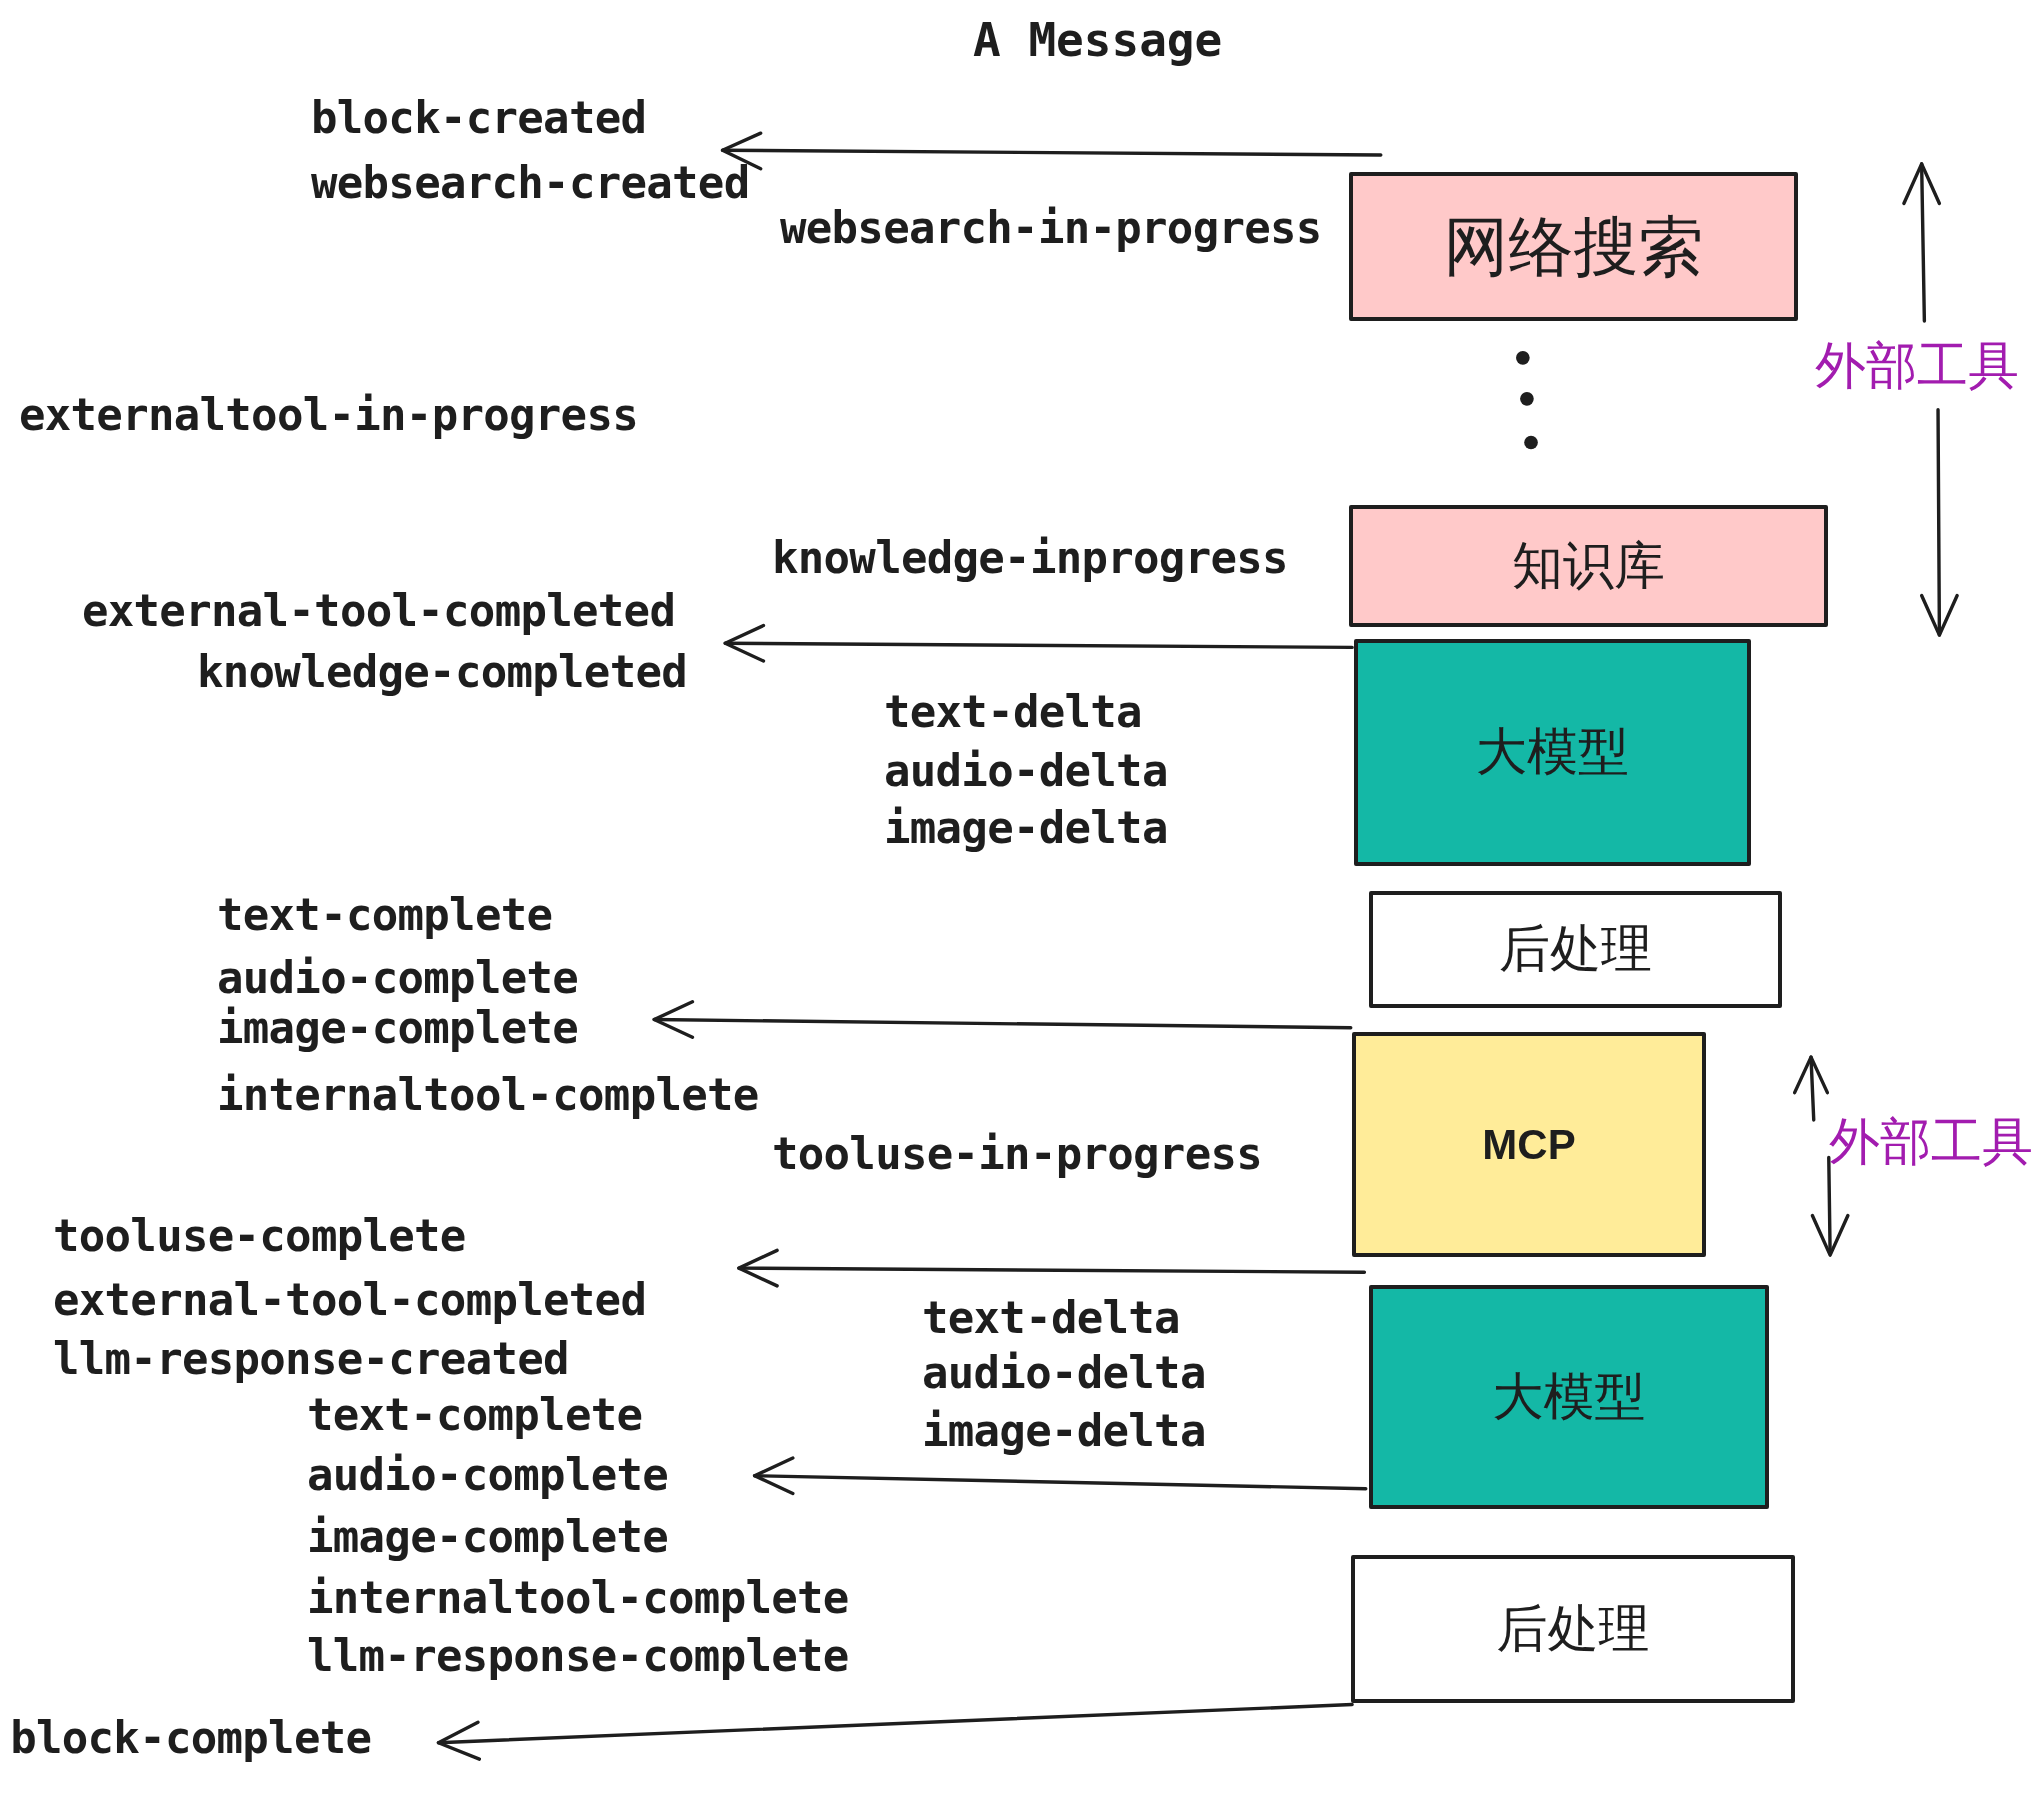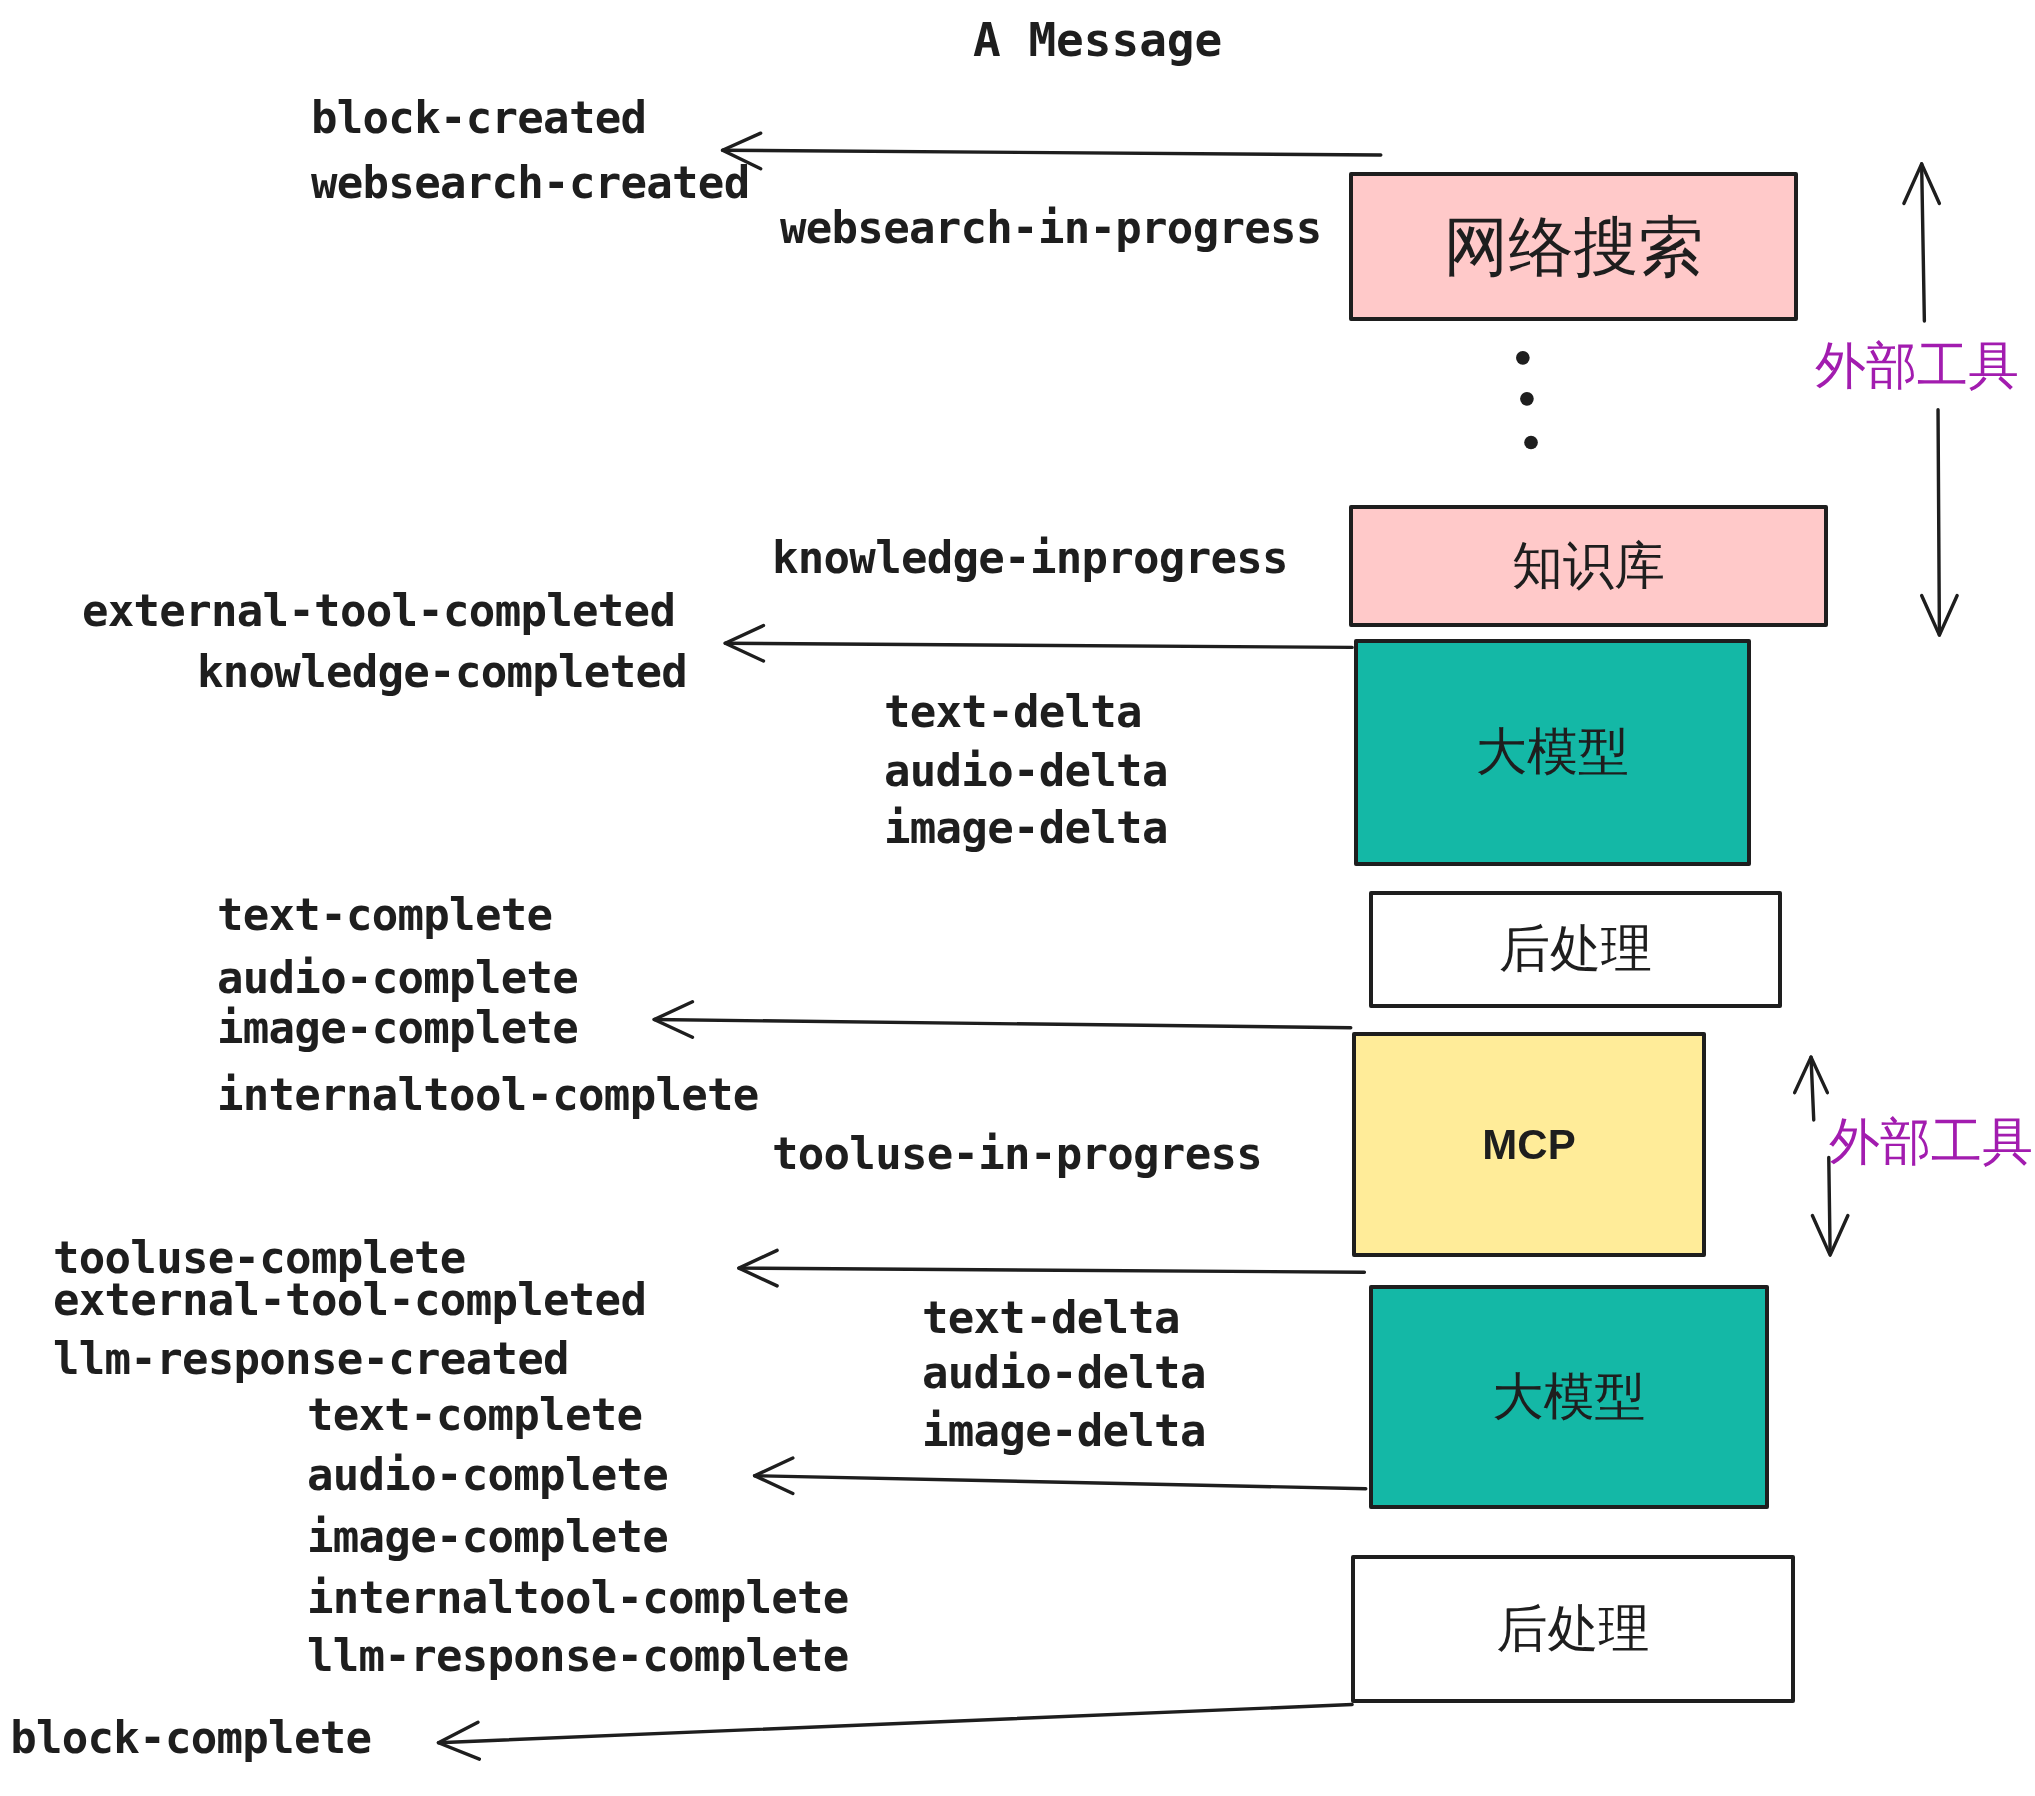--- a/index.html
+++ b/index.html
@@ -83,35 +83,36 @@
         <circle cx="2236" cy="584" r="10"></circle>
         <circle cx="2242" cy="648" r="10"></circle>
     </g>
   </svg>
 
   <div class="title" style="left:973px;top:17px;">A Message</div>
 
   <div class="ev" style="left:311px;top:96px;">block-created</div>
   <div class="ev" style="left:311px;top:161px;">websearch-created</div>
   <div class="ev" style="left:780px;top:206px;">websearch-in-progress</div>
+  <div class="ev" style="left:19px;top:393px;">externaltool-in-progress</div>
   <div class="ev" style="left:772px;top:536px;">knowledge-inprogress</div>
   <div class="ev" style="left:82px;top:589px;">external-tool-completed</div>
   <div class="ev" style="left:197px;top:650px;">knowledge-completed</div>
 
   <div class="ev" style="left:884px;top:690px;">text-delta</div>
   <div class="ev" style="left:884px;top:749px;">audio-delta</div>
   <div class="ev" style="left:884px;top:806px;">image-delta</div>
 
   <div class="ev" style="left:217px;top:893px;">text-complete</div>
   <div class="ev" style="left:217px;top:956px;">audio-complete</div>
   <div class="ev" style="left:217px;top:1006px;">image-complete</div>
   <div class="ev" style="left:217px;top:1073px;">internaltool-complete</div>
   <div class="ev" style="left:772px;top:1132px;">tooluse-in-progress</div>
 
-  <div class="ev" style="left:53px;top:1214px;margin-top:22px;">tooluse-complete</div>
+  <div class="ev" style="left:53px;top:1214px;">tooluse-complete</div>
   <div class="ev" style="left:53px;top:1278px;">external-tool-completed</div>
   <div class="ev" style="left:53px;top:1337px;">llm-response-created</div>
 
   <div class="ev" style="left:922px;top:1296px;">text-delta</div>
   <div class="ev" style="left:922px;top:1351px;">audio-delta</div>
   <div class="ev" style="left:922px;top:1409px;">image-delta</div>
 
   <div class="ev" style="left:307px;top:1393px;">text-complete</div>
   <div class="ev" style="left:307px;top:1453px;">audio-complete</div>
   <div class="ev" style="left:307px;top:1515px;">image-complete</div>

